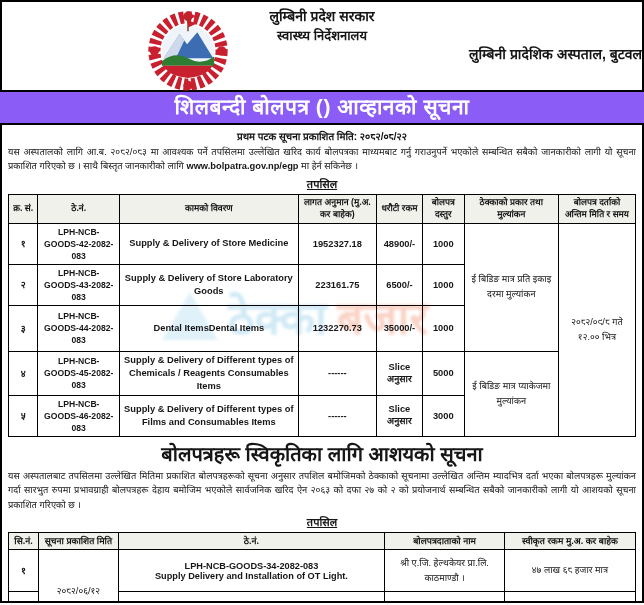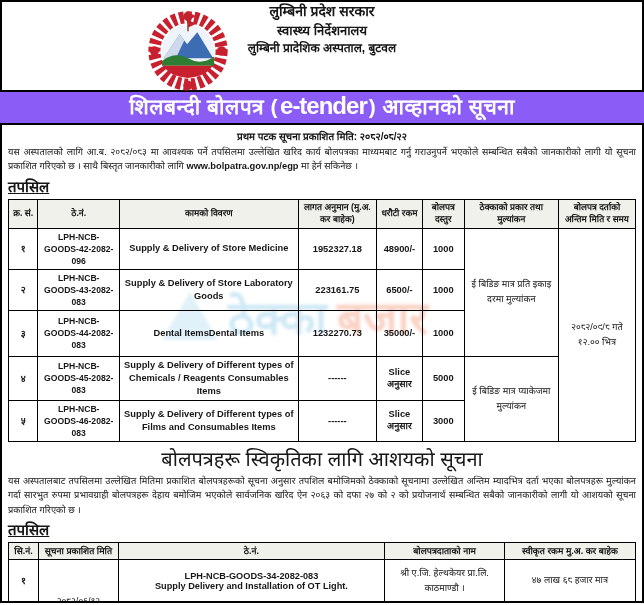--- a/index.html
+++ b/index.html
@@ -7,62 +7,62 @@
   body { font-family: "Liberation Sans", "DejaVu Sans", sans-serif; color: #161616; }
 
   .page {
     width: 644px; height: 605px; margin: 0 auto; background: #fff;
     position: relative; overflow: hidden;
   }
 
   
   .masthead {
     border: 2px solid #000; height: 92px; position: relative;
-    text-align: center; background: #fff;
+    text-align: center; padding-top: 5px; background: #fff;
   }
   .masthead-line { font-weight: bold; line-height: 1.4; }
   .masthead-line.l1 { font-size: 14px; }
   .masthead-line.l2 { font-size: 13px; }
   .masthead-line.l3 { font-size: 13px; }
-  .masthead-line.l4 { font-size: 12px; }
+  .masthead-line.l4 { font-size: 14px; text-align: right; }
   .emblem { position: absolute; left: 138px; top: 5px; width: 96px; height: 84px; }
 
   
   .banner {
     background: #8b5cf6; color: #fff; height: 31px;
     display: flex; justify-content: center;
     font-weight: bold; font-size: 21px; letter-spacing: 0.5px;
   }
   .banner .latin { font-size: 24px; font-weight: 800; letter-spacing: -1px; padding: 0 2px; }
 
   
   .content {
     border: 2px solid #000; height: 480px; background: #fff;
     position: relative; padding: 2px 6px 0 6px; overflow: hidden;
   }
 
   .pub-date { text-align: center; font-weight: bold; font-size: 10px; margin: 2px 0 2px; }
   .intro { font-size: 9.3px; line-height: 1.55; text-align: justify; }
   .intro .url { font-weight: bold; }
-  .tapasil { text-align: left; font-weight: bold; font-size: 15px; text-decoration: underline; margin: 2px 0 3px; }
+  .tapasil { text-align: center; font-weight: bold; font-size: 11px; text-decoration: underline; margin: 2px 0 3px; }
 
   table { width: 100%; border-collapse: collapse; table-layout: fixed; background: transparent; position: relative; z-index: 2; }
   th, td { border: 1px solid #000; padding: 2px 3px; text-align: center; vertical-align: middle; }
   th { background: #f1f1ec; font-weight: bold; font-size: 8.8px; line-height: 1.35; }
   td { font-size: 9px; }
 
   .t1 td { height: 38px; }
   .t1 tr.r3 td { height: 46px; }
   .code-cell { font-weight: bold; font-size: 8.6px; line-height: 1.4; }
   .desc-cell { font-weight: bold; font-size: 9.3px; line-height: 1.4; }
   .num-cell  { font-weight: bold; font-size: 9.3px; margin-top: 36px; }
   .sn-cell   { font-weight: bold; font-size: 9.5px; }
   .np-cell   { font-size: 9.2px; line-height: 1.6; }
 
-  .section-heading { text-align: center; font-weight: normal; font-size: 20px; margin: 3px 0 2px; }
+  .section-heading { text-align: center; font-weight: bold; font-size: 20px; margin: 3px 0 2px; }
 
   .t2 th { font-size: 9px; }
   .t2 td { height: 42px; }
   .t2 .two-line span { display: block; }
   .t2 .code-line { font-weight: bold; font-size: 9.2px; }
   .t2 .desc-line { font-weight: bold; font-size: 9.2px; }
 
   
   .watermark {
     position: absolute; left: 160px; top: 160px; z-index: 1;
@@ -109,21 +109,20 @@
         <path d="M50 14 l9 4 l-9 4 z" fill="#c8202e"></path>
       </svg>
     </span>
     <div class="masthead-line l1">लुम्बिनी प्रदेश सरकार</div>
     <div class="masthead-line l3">स्वास्थ्य निर्देशनालय</div>
     <div class="masthead-line l4">लुम्बिनी प्रादेशिक अस्पताल, बुटवल</div>
   </header>
 
   <div class="banner">
     <span>शिलबन्दी बोलपत्र (</span>
-    <span class="latin">e-tender</span>
     <span>) आव्हानको सूचना</span>
   </div>
 
   <div class="content">
 
     <div class="watermark">
       <span class="wm-triangle"></span>
       <span class="wm-blue">ठेक्का</span>
       <span class="wm-orange">बजार</span>
     </div>
@@ -153,21 +152,21 @@
           <th>लागत अनुमान (मु.अ. कर बाहेक)</th>
           <th>धरौटी रकम</th>
           <th>बोलपत्र दस्तुर</th>
           <th>ठेक्काको प्रकार तथा मुल्यांकन</th>
           <th>बोलपत्र दर्ताको अन्तिम मिति र समय</th>
         </tr>
       </thead>
       <tbody>
         <tr>
           <td class="sn-cell">१</td>
-          <td class="code-cell">LPH-NCB-GOODS-42-2082-096</td>
+          <td class="code-cell">LPH-NCB-GOODS-42-2082-083</td>
           <td class="desc-cell">Supply &amp; Delivery of Store Medicine</td>
           <td class="num-cell">1952327.18</td>
           <td class="num-cell">48900/-</td>
           <td class="num-cell">1000</td>
           <td class="np-cell" rowspan="3">ई बिडिङ मात्र प्रति इकाइ दरमा मुल्यांकन</td>
           <td class="np-cell" rowspan="5">२०८२/०९/८ गते १२.०० भित्र</td>
         </tr>
         <tr>
           <td class="sn-cell">२</td>
           <td class="code-cell">LPH-NCB-GOODS-43-2082-083</td>

